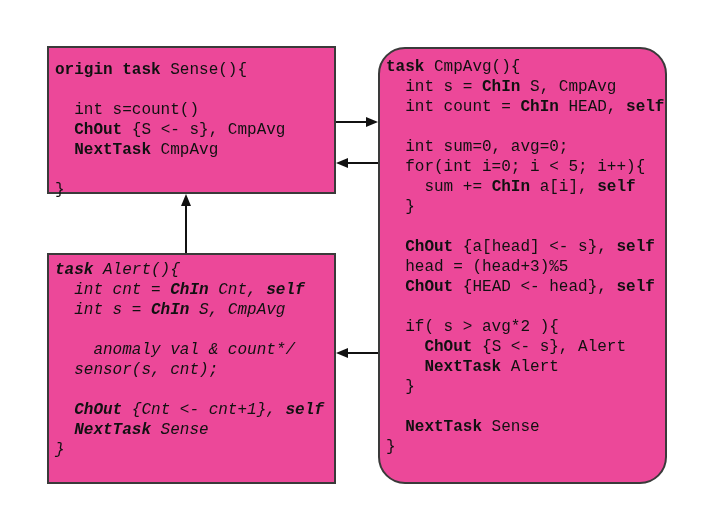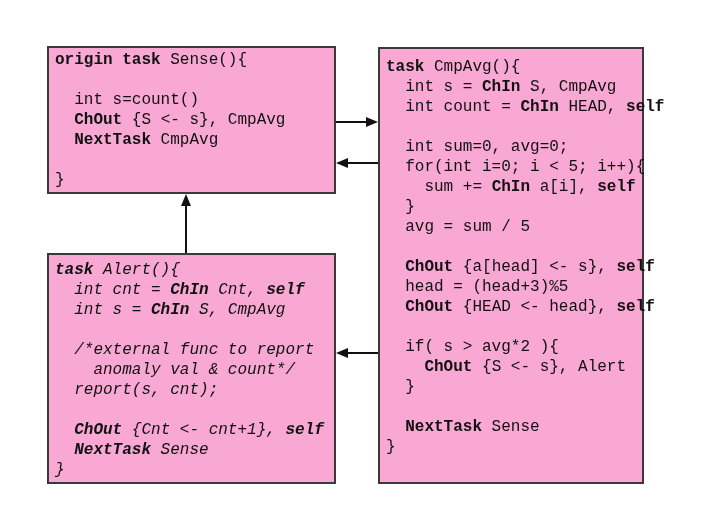--- a/index.html
+++ b/index.html
@@ -12,26 +12,26 @@
     position:relative;
     width:714px;height:532px;
     background:var(--bg);
     font-family:"Liberation Mono","DejaVu Sans Mono",monospace;
     overflow:hidden;
   }
   .code-box{
     position:absolute;
     box-sizing:border-box;
     border:2px solid var(--border);
-    background:#f9a8d4;
-    padding:2px 5px 0 6px;
+    background:#ec4899;
+    padding:12px 5px 0 6px;
   }
   #box-sense { left:47px; top:46px;  width:289px; height:148px; }
   #box-alert { left:47px; top:253px; width:289px; height:231px; padding-top:5px;font-style:italic; }
-  #box-cmpavg{ left:378px;top:47px;  width:266px; height:437px; padding-top:8px; }
+  #box-cmpavg{ left:378px;top:47px;  width:289px; height:437px; padding-top:8px;border-radius:27px; }
   .code-line{
     white-space:pre;
     font-size:16px;
     line-height:20px;
     color:var(--fg);
   }
   .kw{font-weight:bold;}
   .h-line{position:absolute;height:2px;background:var(--fg);}
   .v-line{position:absolute;width:2px;background:var(--fg);}
   .head-right{position:absolute;width:0;height:0;
@@ -56,45 +56,44 @@
       <div class="code-line"><span class="plain">  </span><span class="kw">ChOut</span><span class="plain"> {S &lt;- s}, CmpAvg</span></div>
       <div class="code-line"><span class="plain">  </span><span class="kw">NextTask</span><span class="plain"> CmpAvg</span></div>
       <div class="code-line">&nbsp;</div>
       <div class="code-line"><span class="plain">}</span></div>
     </div>
   <div class="code-box" id="box-alert">
       <div class="code-line"><span class="kw">task</span><span class="plain"> Alert(){</span></div>
       <div class="code-line"><span class="plain">  int cnt = </span><span class="kw">ChIn</span><span class="plain"> Cnt, </span><span class="kw">self</span></div>
       <div class="code-line"><span class="plain">  int s = </span><span class="kw">ChIn</span><span class="plain"> S, CmpAvg</span></div>
       <div class="code-line">&nbsp;</div>
-      <div class="code-line"><span class="plain">  /*external func to report</span></div>
       <div class="code-line"><span class="plain">    anomaly val &amp; count*/</span></div>
-      <div class="code-line"><span class="plain">  report(s, cnt);</span></div>
+      <div class="code-line"><span class="plain">  sensor(s, cnt);</span></div>
       <div class="code-line">&nbsp;</div>
       <div class="code-line"><span class="plain">  </span><span class="kw">ChOut</span><span class="plain"> {Cnt &lt;- cnt+1}, </span><span class="kw">self</span></div>
       <div class="code-line"><span class="plain">  </span><span class="kw">NextTask</span><span class="plain"> Sense</span></div>
       <div class="code-line"><span class="plain">}</span></div>
     </div>
   <div class="code-box" id="box-cmpavg">
       <div class="code-line"><span class="kw">task</span><span class="plain"> CmpAvg(){</span></div>
       <div class="code-line"><span class="plain">  int s = </span><span class="kw">ChIn</span><span class="plain"> S, CmpAvg</span></div>
       <div class="code-line"><span class="plain">  int count = </span><span class="kw">ChIn</span><span class="plain"> HEAD, </span><span class="kw">self</span></div>
       <div class="code-line">&nbsp;</div>
       <div class="code-line"><span class="plain">  int sum=0, avg=0;</span></div>
       <div class="code-line"><span class="plain">  for(int i=0; i &lt; 5; i++){</span></div>
       <div class="code-line"><span class="plain">    sum += </span><span class="kw">ChIn</span><span class="plain"> a[i], </span><span class="kw">self</span></div>
       <div class="code-line"><span class="plain">  }</span></div>
-      <div class="code-line"><span class="plain">  avg = sum / 5</span></div>
       <div class="code-line">&nbsp;</div>
       <div class="code-line"><span class="plain">  </span><span class="kw">ChOut</span><span class="plain"> {a[head] &lt;- s}, </span><span class="kw">self</span></div>
       <div class="code-line"><span class="plain">  head = (head+3)%5</span></div>
       <div class="code-line"><span class="plain">  </span><span class="kw">ChOut</span><span class="plain"> {HEAD &lt;- head}, </span><span class="kw">self</span></div>
       <div class="code-line">&nbsp;</div>
       <div class="code-line"><span class="plain">  if( s &gt; avg*2 ){</span></div>
       <div class="code-line"><span class="plain">    </span><span class="kw">ChOut</span><span class="plain"> {S &lt;- s}, Alert</span></div>
+      <div class="code-line"><span class="plain">    </span><span class="kw">NextTask</span><span class="plain"> Alert</span></div>
       <div class="code-line"><span class="plain">  }</span></div>
       <div class="code-line">&nbsp;</div>
       <div class="code-line"><span class="plain">  </span><span class="kw">NextTask</span><span class="plain"> Sense</span></div>
       <div class="code-line"><span class="plain">}</span></div>
     </div>
 
   <div>
     <div class="h-line" style="left:336px;top:121px;width:32px;"></div>
     <div class="head-right" style="left:366px;top:117px;"></div>
   </div>

